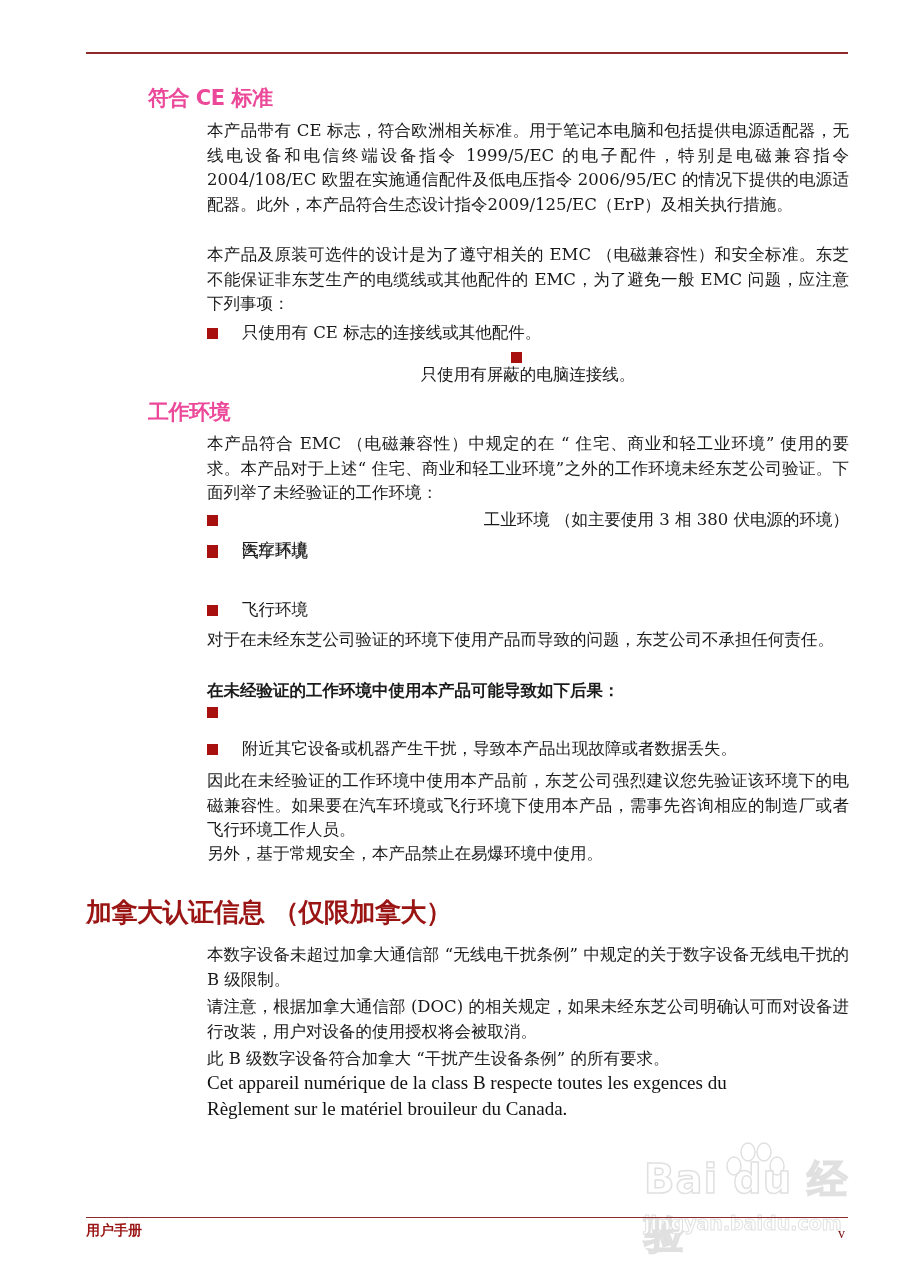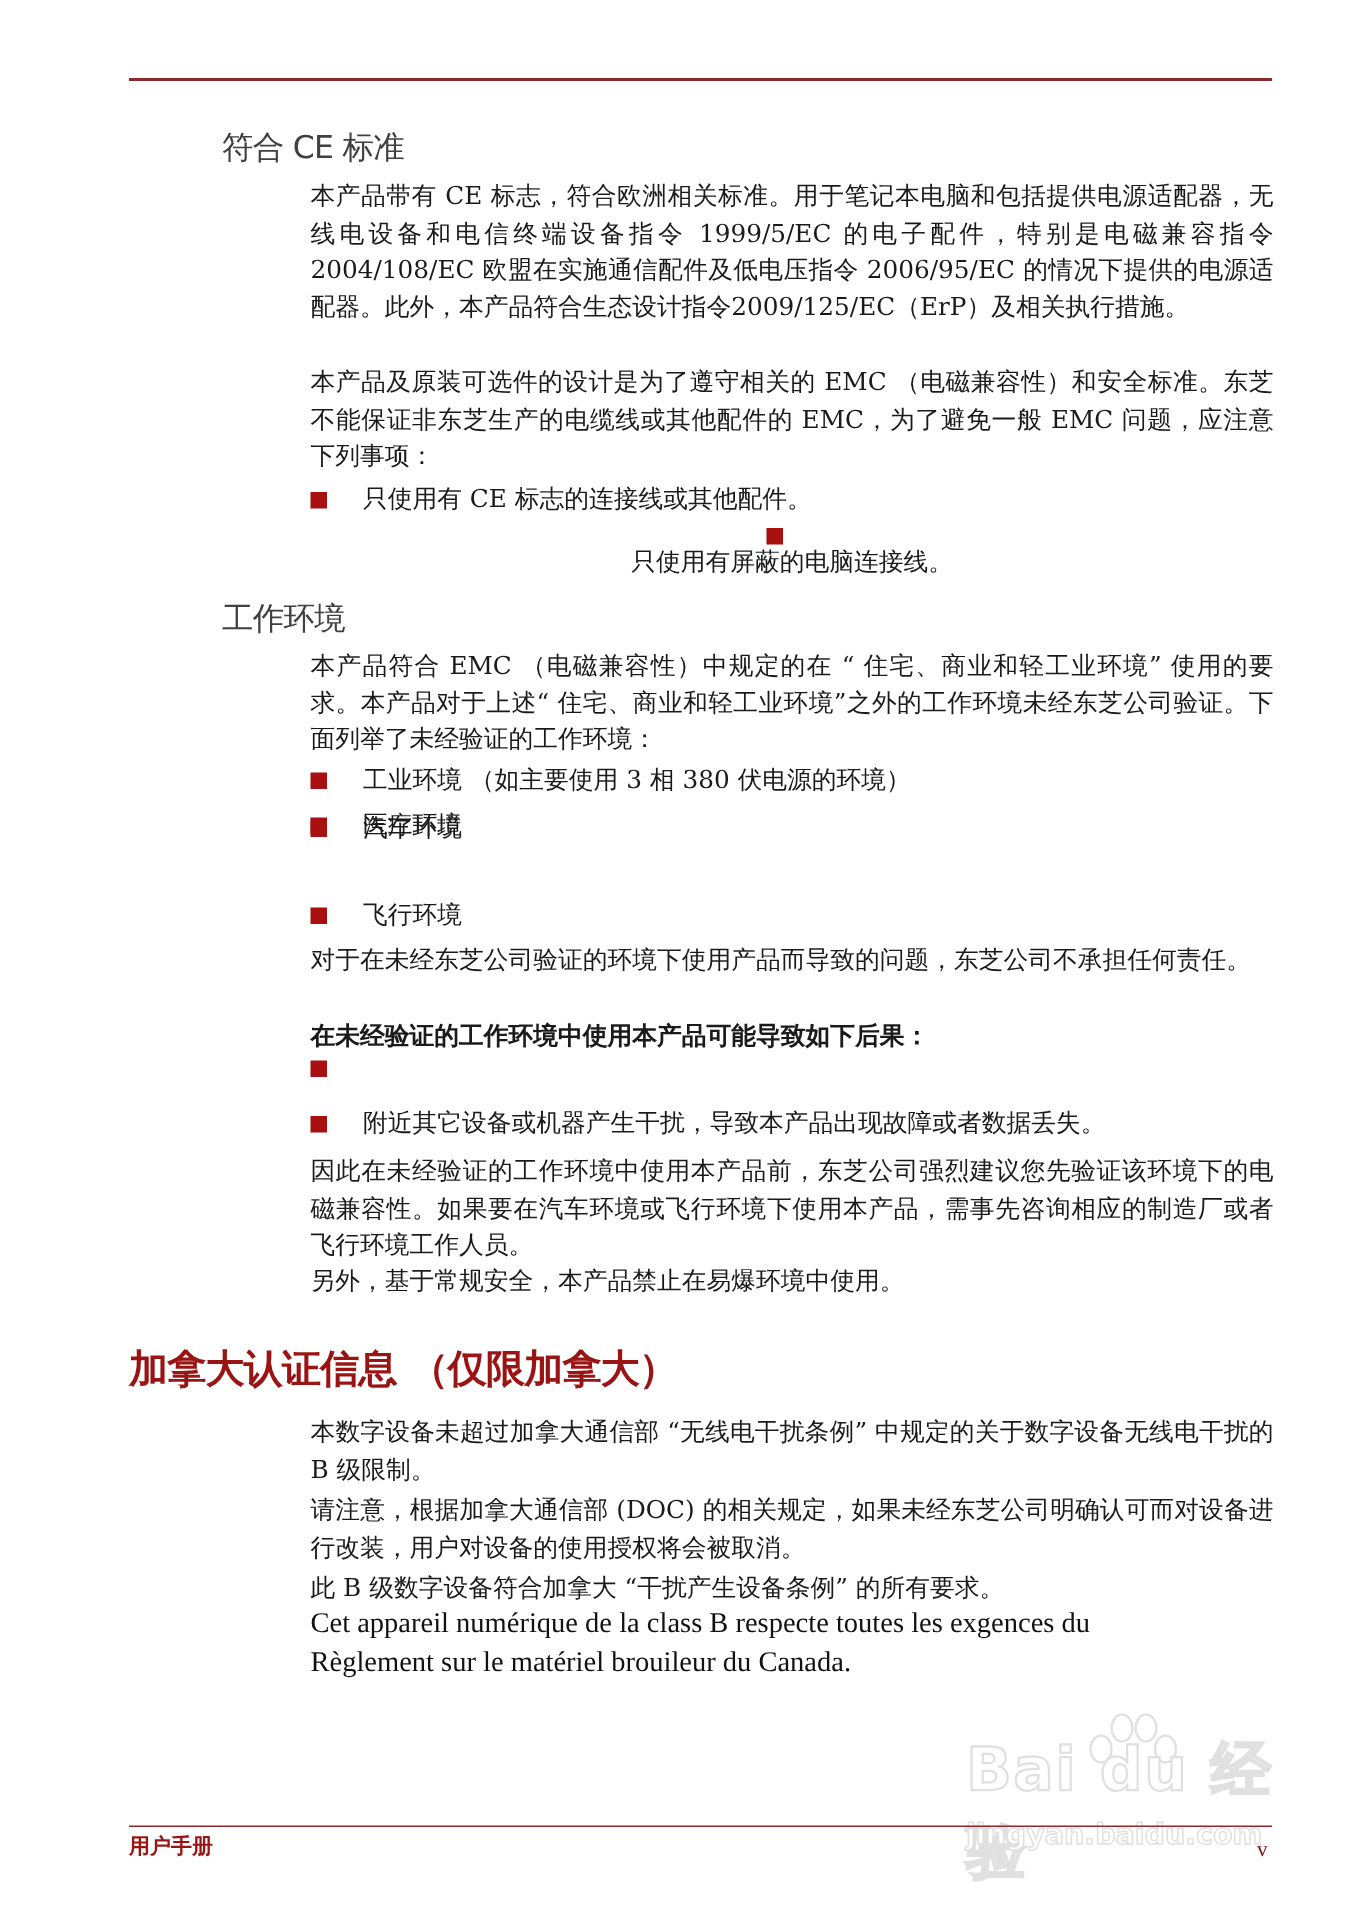--- a/index.html
+++ b/index.html
@@ -1,21 +1,21 @@
 <!DOCTYPE html>
 <html><head>
 <meta charset="utf-8">
 <style>
   html, body { margin: 0; padding: 0; background: #ffffff; }
   body { width: 904px; height: 1280px; position: relative; overflow: hidden;
          font-family: "DejaVu Serif", "Liberation Serif", serif; color: #1a1a1a; }
   .rule-top { position: absolute; left: 86px; top: 52px; width: 762px; height: 2px; background: #8f2a2a; }
   .rule-bottom { position: absolute; left: 86px; top: 1217px; width: 762px; height: 1px; background: #8f2a2a; }
-  .h2 { position: absolute; font-family: "DejaVu Sans", "Liberation Sans", sans-serif; font-weight: normal;
-        color: #404040; font-size: 21px; letter-spacing: -0.5px; }
+  .h2 { position: absolute; font-family: "DejaVu Sans", "Liberation Sans", sans-serif; font-weight: bold;
+        color: #ec4899; font-size: 21px; letter-spacing: -0.5px; }
   .h1 { position: absolute; font-family: "DejaVu Sans", "Liberation Sans", sans-serif; font-weight: bold;
         color: #9b1414; font-size: 26px; letter-spacing: -0.5px; }
   .para { position: absolute; left: 207px; width: 642px; font-size: 16.5px; line-height: 24.5px;
           text-align: justify; text-justify: inter-character; }
   .bullet { position: absolute; left: 207px; width: 642px; font-size: 16.5px; line-height: 24px; display: flex; align-items: center; }
   .bullet .sq { width: 11px; height: 11px; background: #a80f0f; margin-right: 24px; flex: 0 0 auto; }
   .fr { position: absolute; left: 207px; width: 642px; font-family: "Liberation Serif", "DejaVu Serif", serif;
         font-size: 19px; line-height: 27px; color: #111; }
   .footer-left { position: absolute; left: 86px; top: 1222px; font-family: "DejaVu Sans", "Liberation Sans", sans-serif;
                  font-weight: bold; font-size: 14px; color: #9b1414; }
@@ -40,21 +40,21 @@
   <span class="sq"></span>
   <span>只使用有 CE 标志的连接线或其他配件。</span>
 </div>
 <div class="bullet" style="top:352px;flex-direction:column;">
   <span class="sq"></span>
   <span>只使用有屏蔽的电脑连接线。</span>
 </div>
 
 <div class="h2" style="left:148px; top:398px;">工作环境</div>
 <div class="para" style="top:432px;">本产品符合 EMC （电磁兼容性）中规定的在 “ 住宅、商业和轻工业环境” 使用的要求。本产品对于上述“ 住宅、商业和轻工业环境”之外的工作环境未经东芝公司验证。下面列举了未经验证的工作环境：</div>
-<div class="bullet" style="top:508px;">
+<div class="bullet" style="top:508px;justify-content:space-between;">
   <span class="sq"></span>
   <span>工业环境 （如主要使用 3 相 380 伏电源的环境）</span>
 </div>
 <div class="bullet" style="top:538px;">
   <span class="sq"></span>
   <span>医疗环境</span>
 </div>
 <div class="bullet" style="top:540px;">
   <span class="sq"></span>
   <span>汽车环境</span>

